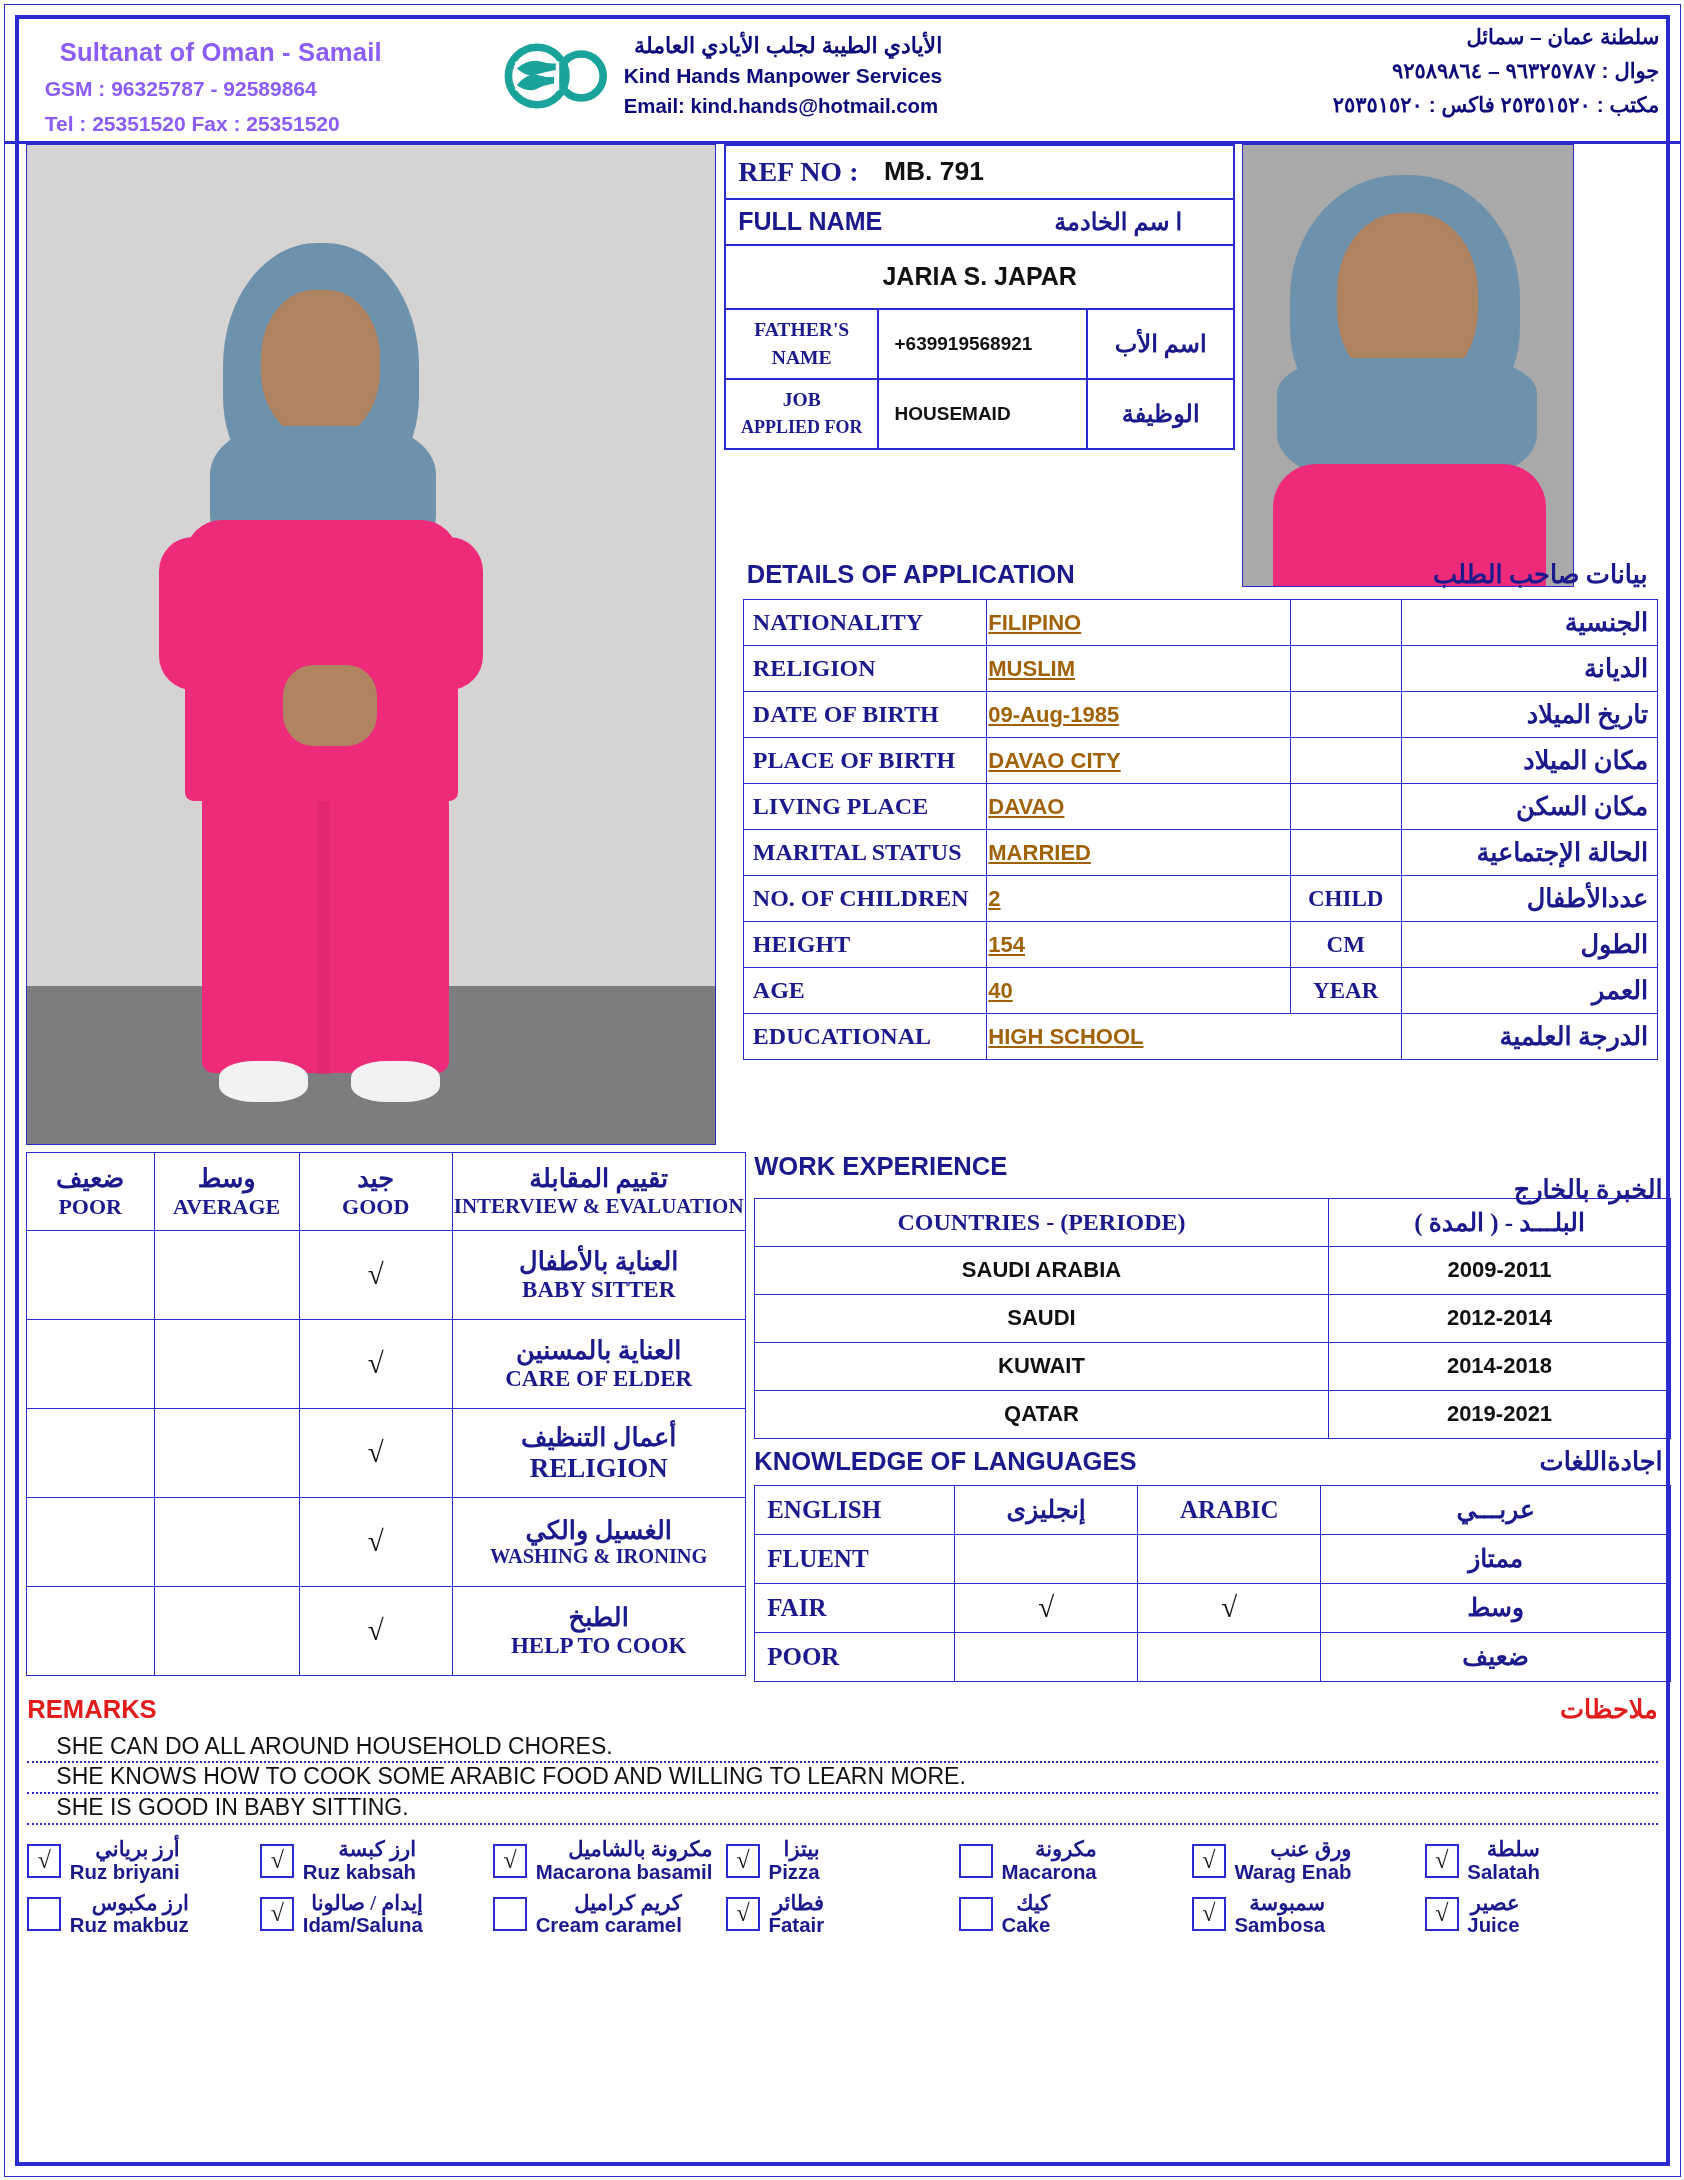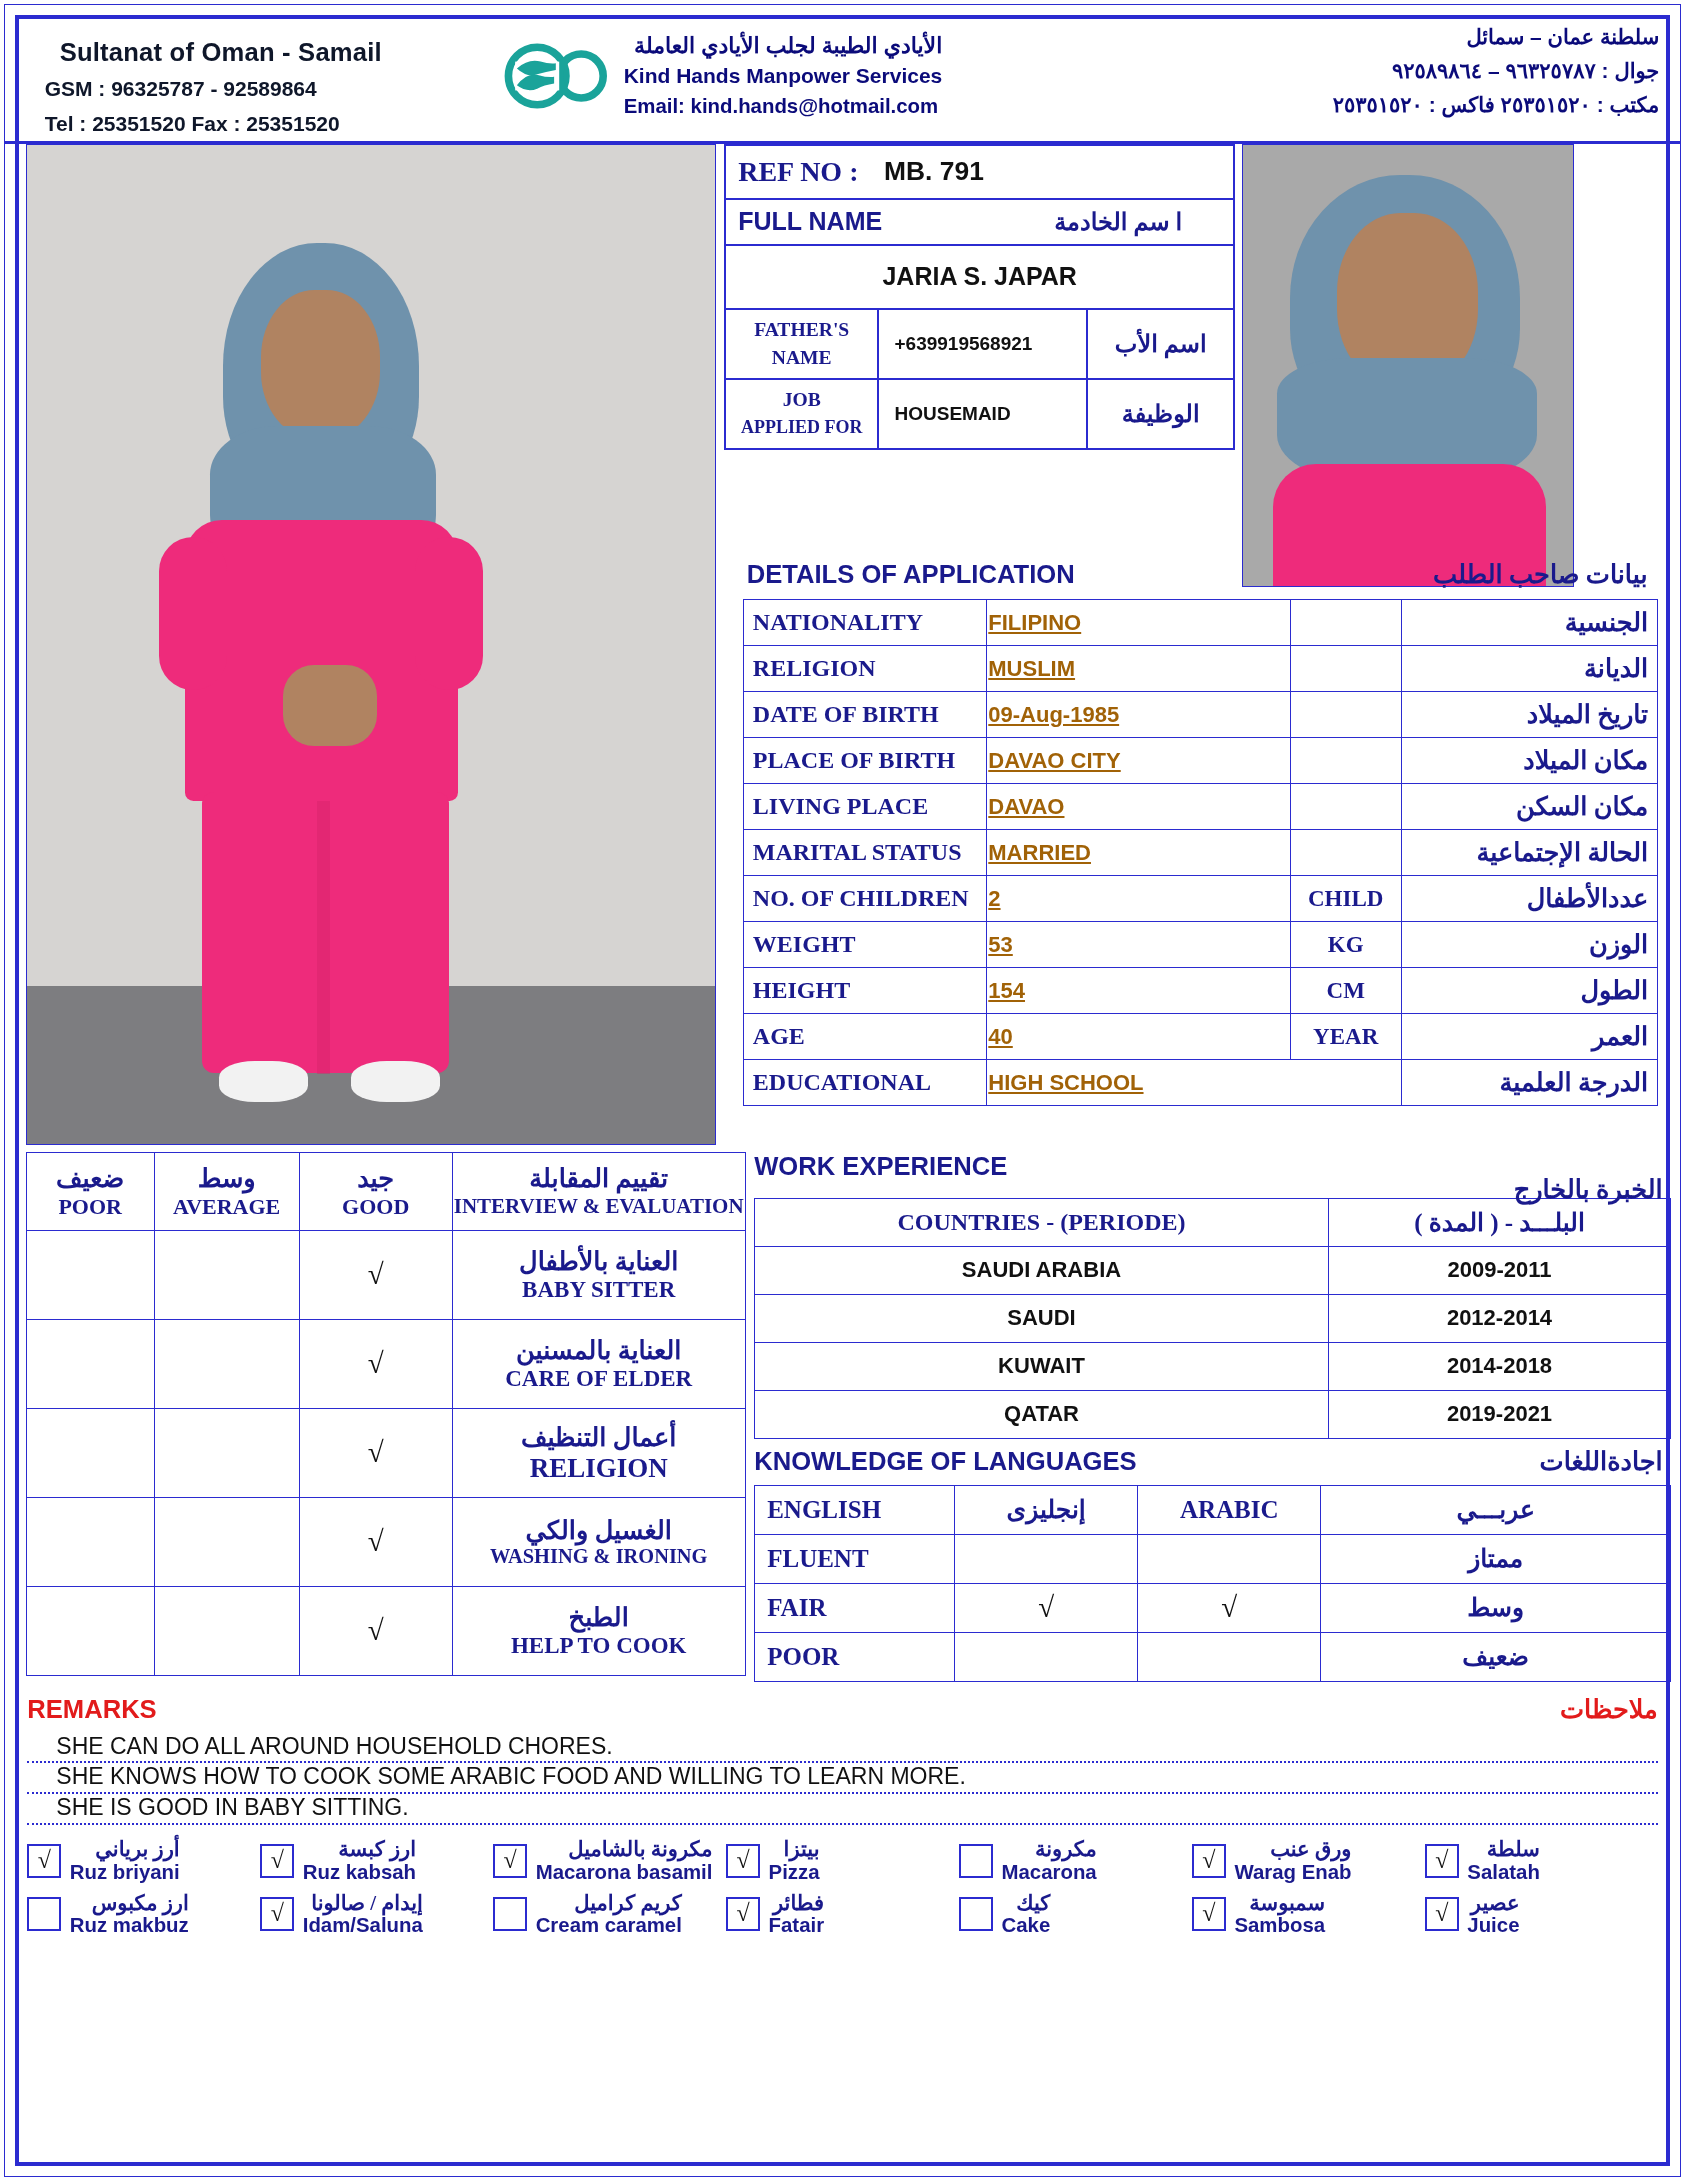--- a/index.html
+++ b/index.html
@@ -4,21 +4,21 @@
 <style>
   html,body{margin:0;padding:0;background:#fff;}
   body{width:1685px;height:2181px;font-family:"Liberation Serif",serif;color:#1a1a8c;}
   *{box-sizing:border-box;}
   .page{position:relative;width:1685px;height:2181px;background:#fff;padding:12px;}
   .frame{position:absolute;left:15.3px;top:15.3px;right:15.3px;bottom:15.3px;border:4.3px solid #2b2bd0;}
   .inner{position:absolute;left:4.3px;top:4.3px;right:4.3px;bottom:4.3px;border:1.7px solid #2b2bd0;padding:0;}
 
   
   .header{display:flex;align-items:center;height:136px;padding:5.1px 20.4px 0 20.4px;}
-  .hdr-left{width:477px;font-family:"Liberation Sans",sans-serif;color:#0f172a;margin-top:22px;}
+  .hdr-left{width:477px;font-family:"Liberation Sans",sans-serif;color:#8b5cf6;margin-top:22px;}
   .hdr-left .l1{font-size:25.6px;font-weight:bold;letter-spacing:0.2px;margin-left:34px;}
   .hdr-left .l2{font-size:21px;font-weight:bold;margin-top:10.2px;margin-left:19px;}
   .hdr-left .l3{font-size:21px;font-weight:bold;margin-top:10.2px;margin-left:19px;}
   .hdr-mid{flex:1;display:flex;align-items:center;gap:12px;}
   .logo{width:109px;height:66px;position:relative;flex:none;}
   .hdr-mid-text{font-family:"Liberation Sans",sans-serif;color:#0b0b7a;}
   .hdr-mid-text .ar{font-size:22px;font-weight:bold;direction:rtl;text-align:right;}
   .hdr-mid-text .en{font-size:21px;font-weight:bold;margin-top:5.1px;}
   .hdr-mid-text .em{font-size:20.4px;font-weight:bold;margin-top:6.8px;}
   .hdr-right{width:366px;text-align:right;font-family:"Liberation Sans",sans-serif;color:#0b0b7a;direction:rtl;}
@@ -259,26 +259,20 @@
               <td class="c-unit"></td>
               <td class="c-ar">الحالة الإجتماعية</td>
             </tr>
         <tr>
               <td class="c-en">NO. OF CHILDREN</td>
               <td class="c-val">2</td>
               <td class="c-unit">CHILD</td>
               <td class="c-ar">عددالأطفال</td>
             </tr>
         <tr>
-              <td class="c-en">WEIGHT</td>
-              <td class="c-val">53</td>
-              <td class="c-unit">KG</td>
-              <td class="c-ar">الوزن</td>
-            </tr>
-        <tr>
               <td class="c-en">HEIGHT</td>
               <td class="c-val">154</td>
               <td class="c-unit">CM</td>
               <td class="c-ar">الطول</td>
             </tr>
         <tr>
               <td class="c-en">AGE</td>
               <td class="c-val">40</td>
               <td class="c-unit">YEAR</td>
               <td class="c-ar">العمر</td>

